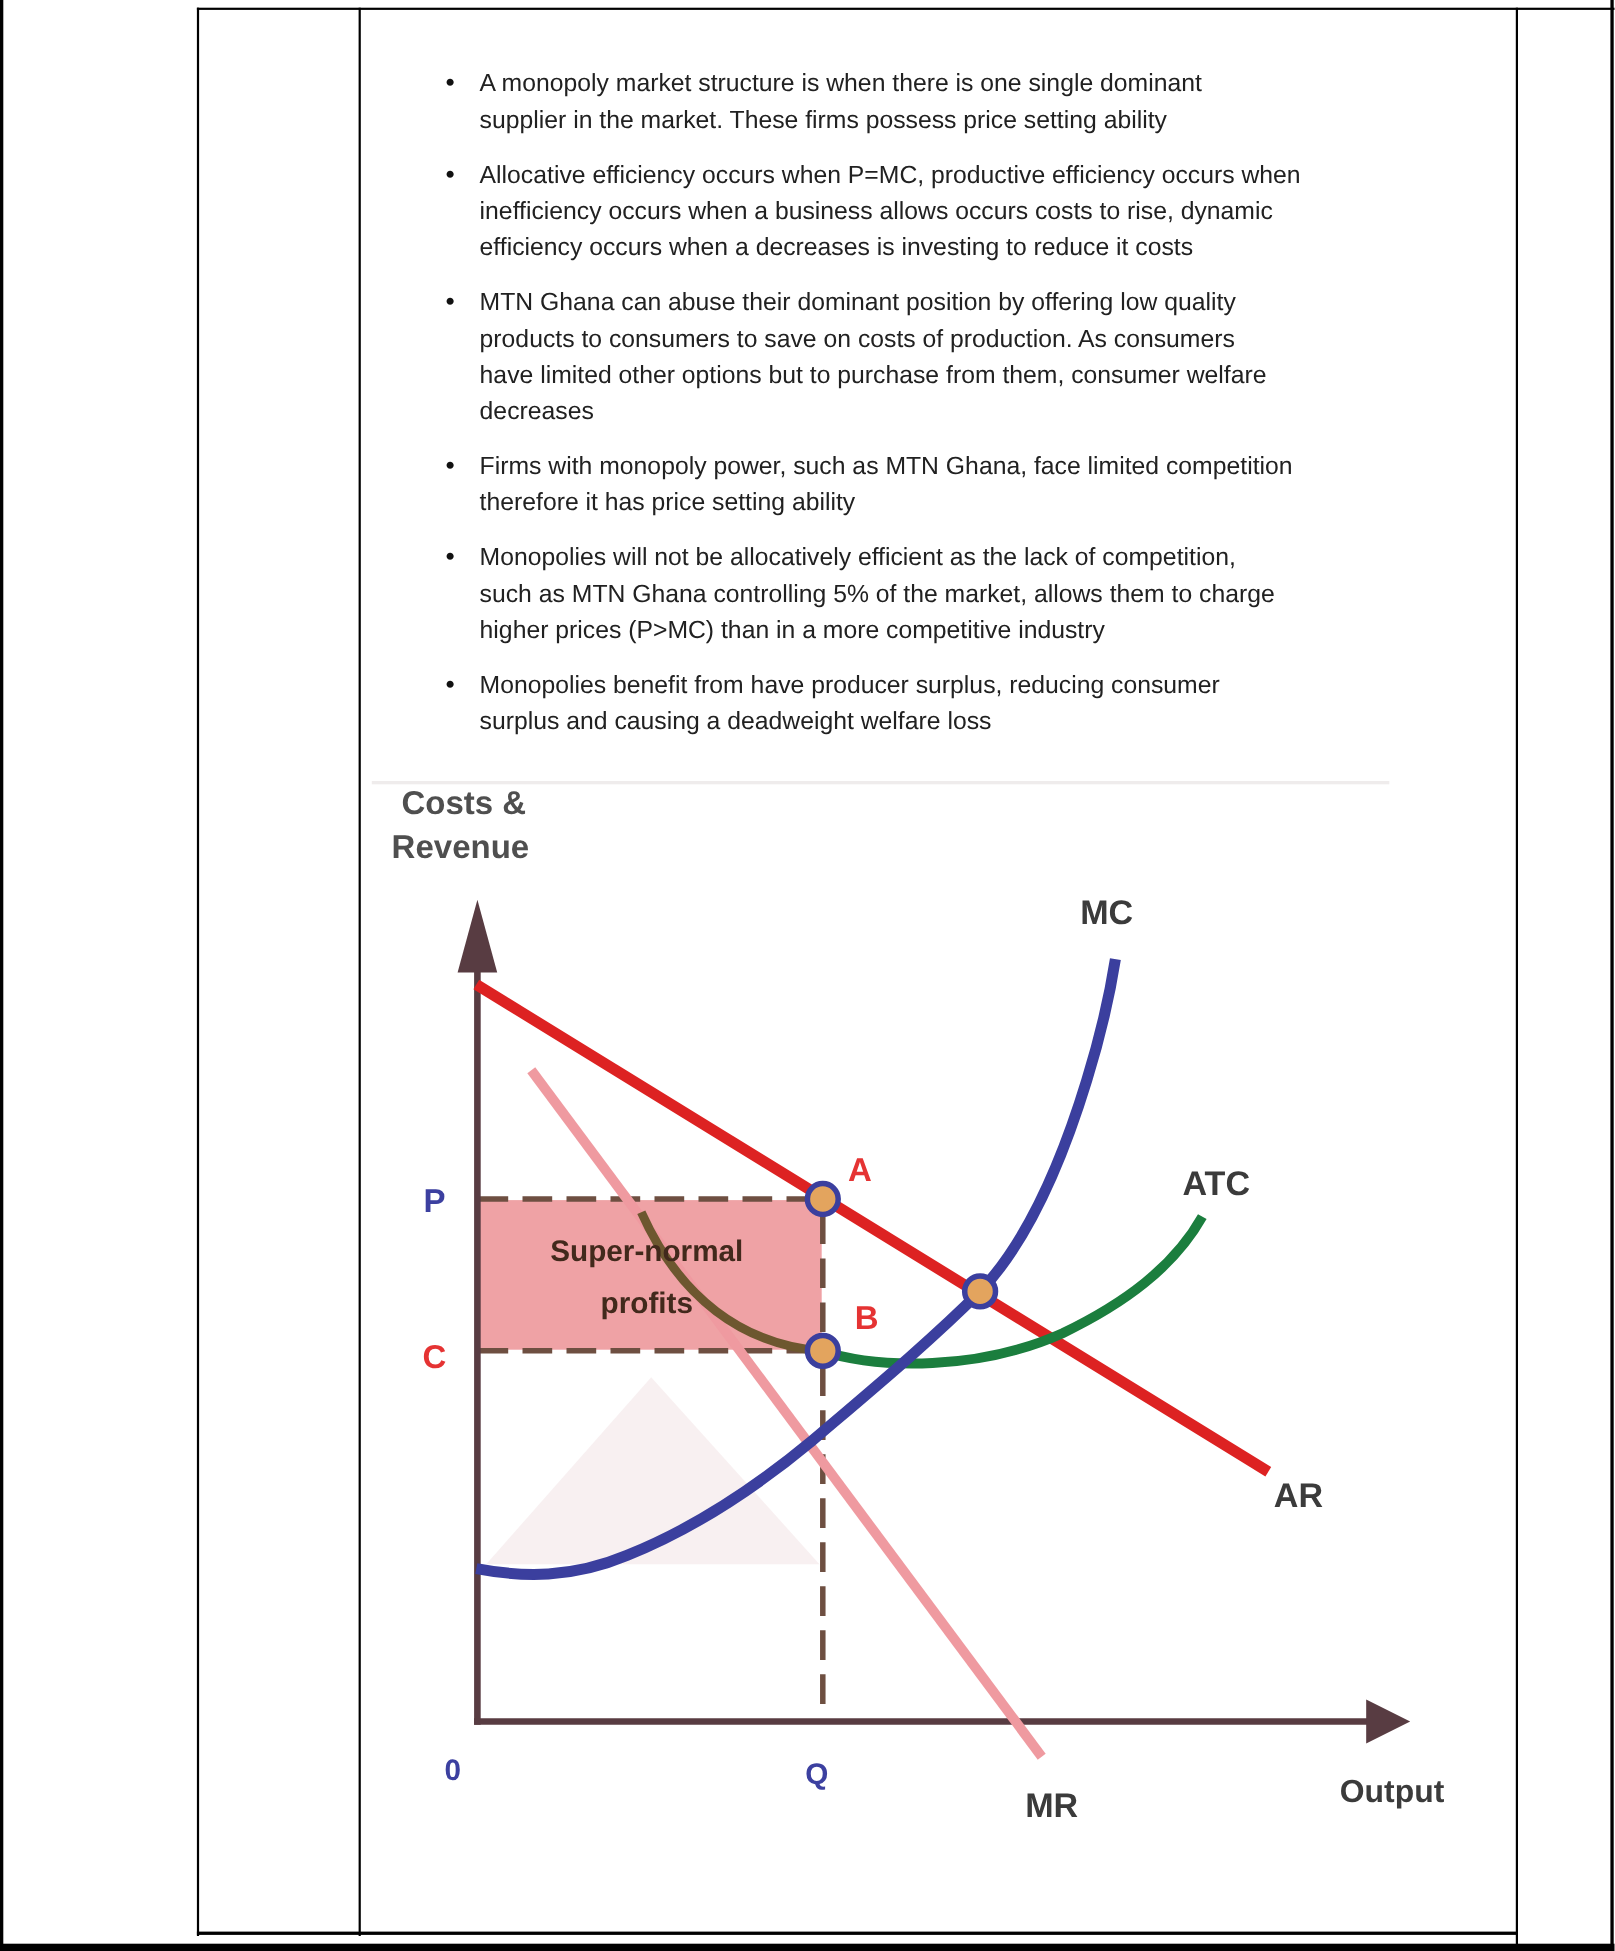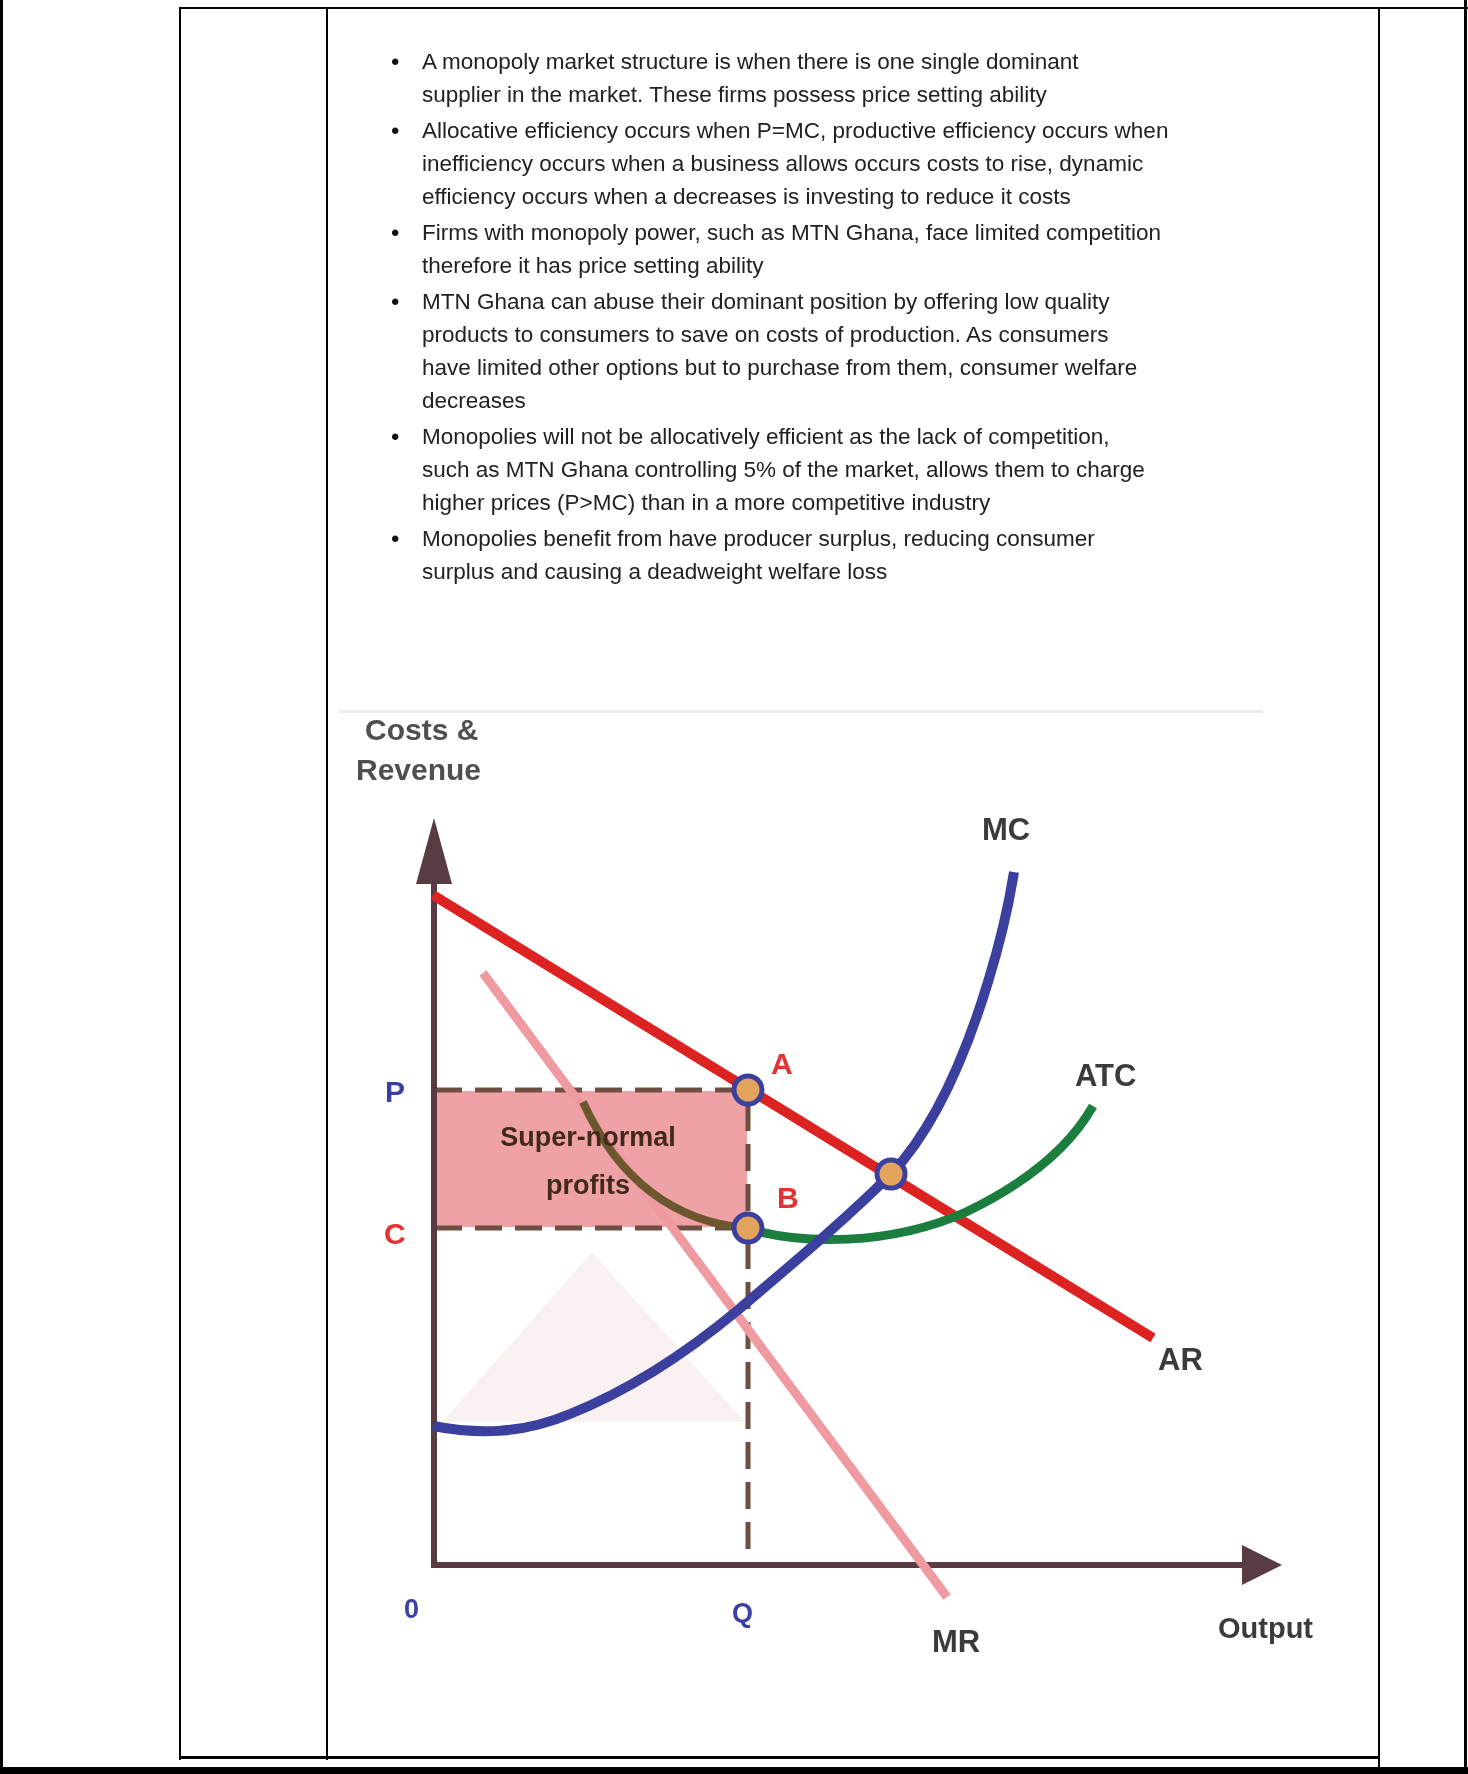--- a/index.html
+++ b/index.html
@@ -4,21 +4,21 @@
 <style>
   html,body{margin:0;padding:0;background:#ffffff;}
   .page{
     position:relative;width:1468px;height:1774px;background:#ffffff;
     font-family:"Liberation Sans",sans-serif;overflow:hidden;
   }
   .vline,.hline{position:absolute;background:#000;}
   
   .bullets{position:absolute;left:386px;top:42px;width:818px;margin:0;padding:0;list-style:none;}
   .bullets li{
-    position:relative;margin:3px;padding:0 0 0 33px;
+    position:relative;margin:17px;padding:0 0 0 33px;
     font-size:22.5px;line-height:33px;color:#212121;
   }
   .bullets li::before{
     content:"\2022";position:absolute;left:2px;top:0;
     font-size:24px;color:#111;
   }
   .bullets li span{display:block;white-space:nowrap;}
   
   .diagram{position:absolute;left:330px;top:640px;width:1050px;height:1060px;}
   text{font-family:"Liberation Sans",sans-serif;}
@@ -48,28 +48,28 @@
     <li>
       <span>A monopoly market structure is when there is one single dominant</span>
       <span>supplier in the market. These firms possess price setting ability</span>
     </li>
     <li>
       <span>Allocative efficiency occurs when P=MC, productive efficiency occurs when</span>
       <span>inefficiency occurs when a business allows occurs costs to rise, dynamic</span>
       <span>efficiency occurs when a decreases is investing to reduce it costs</span>
     </li>
     <li>
-      <span>Firms with monopoly power, such as MTN Ghana, face limited competition</span>
-      <span>therefore it has price setting ability</span>
-    </li>
-    <li>
       <span>MTN Ghana can abuse their dominant position by offering low quality</span>
       <span>products to consumers to save on costs of production. As consumers</span>
       <span>have limited other options but to purchase from them, consumer welfare</span>
       <span>decreases</span>
+    </li>
+    <li>
+      <span>Firms with monopoly power, such as MTN Ghana, face limited competition</span>
+      <span>therefore it has price setting ability</span>
     </li>
     <li>
       <span>Monopolies will not be allocatively efficient as the lack of competition,</span>
       <span>such as MTN Ghana controlling 5% of the market, allows them to charge</span>
       <span>higher prices (P&gt;MC) than in a more competitive industry</span>
     </li>
     <li>
       <span>Monopolies benefit from have producer surplus, reducing consumer</span>
       <span>surplus and causing a deadweight welfare loss</span>
     </li>

